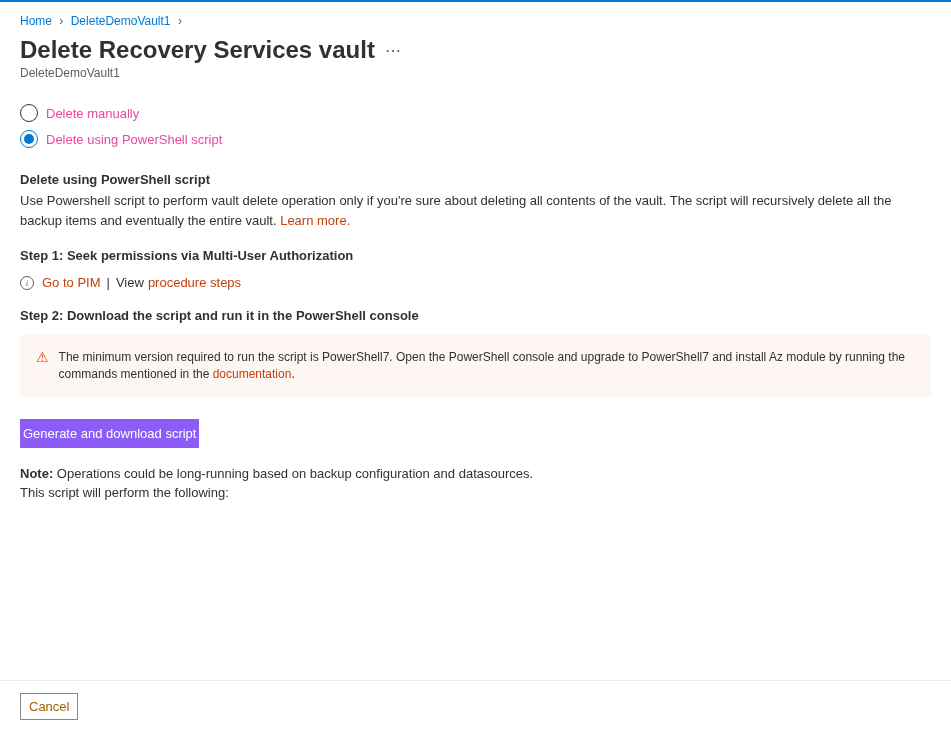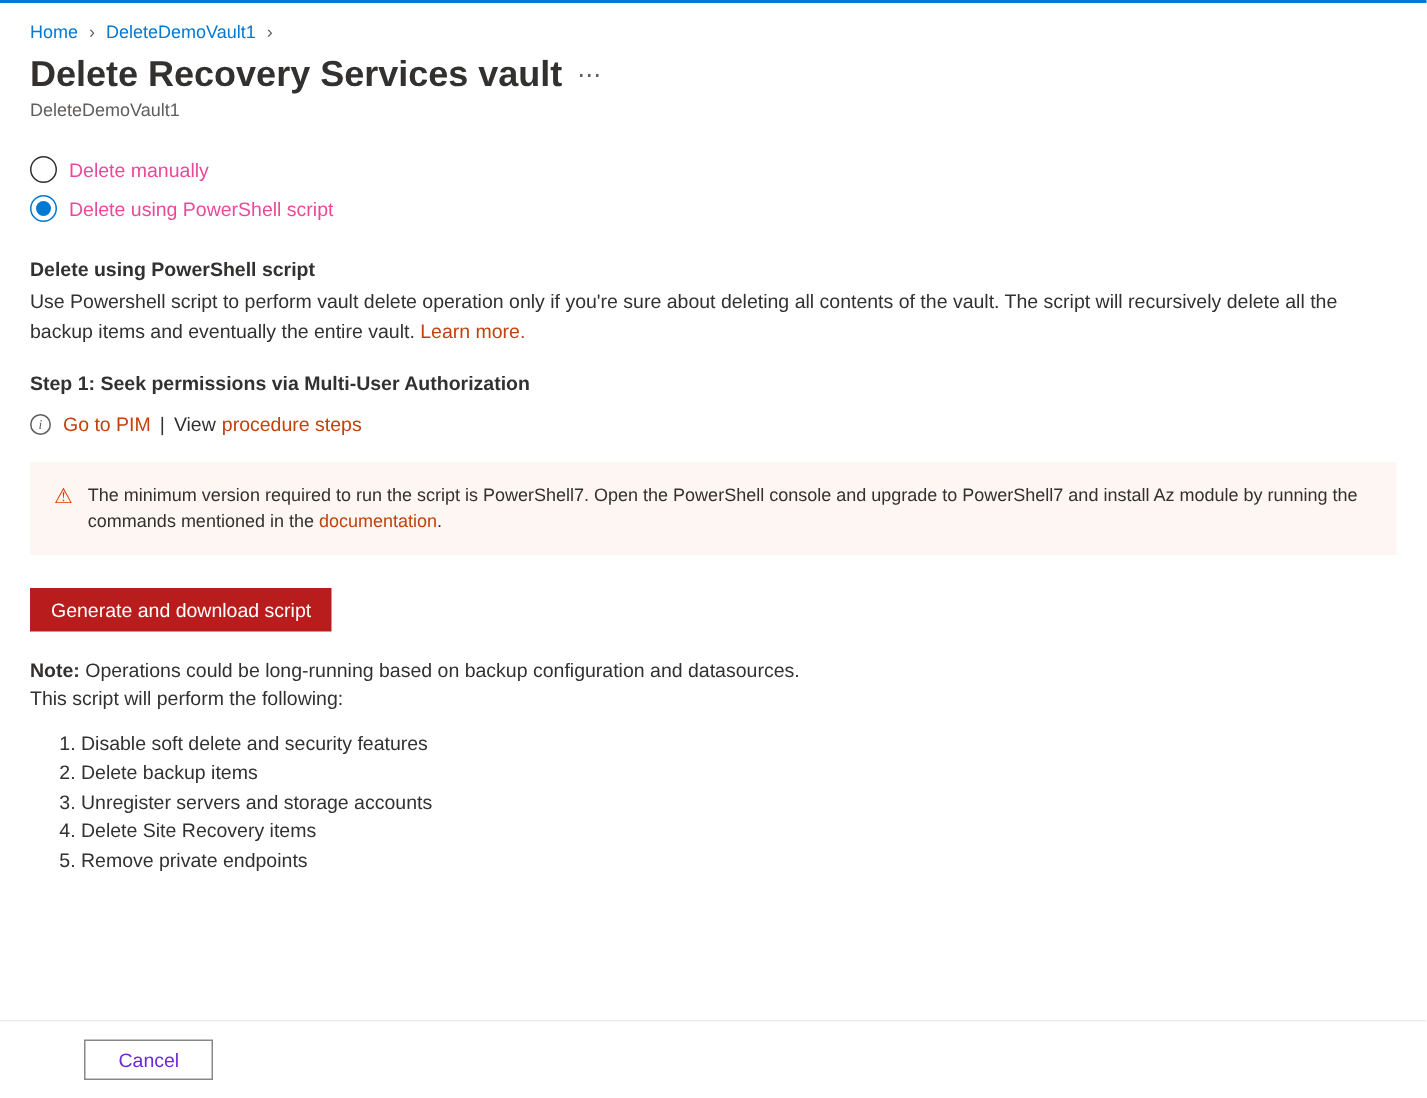--- a/index.html
+++ b/index.html
@@ -145,24 +145,24 @@
     .warning-icon {
       color: #d83b01;
       flex-shrink: 0;
       font-size: 14px;
     }
     .warning-text {
       color: #323130;
       line-height: 1.4;
     }
     .primary-button {
-      background: #b91c1c;
+      background: #8b5cf6;
       color: #ffffff;
       border: none;
-      padding: 7px 14px;
+      padding: 7px 3px;
       font-size: 13px;
       cursor: pointer;
       font-family: inherit;
       margin-bottom: 16px;
     }
     .note-text {
       font-size: 13px;
       line-height: 1.5;
       margin-bottom: 10px;
     }
@@ -175,26 +175,25 @@
       font-size: 13px;
       line-height: 1.5;
     }
     .footer {
       border-top: 1px solid #edebe9;
       padding: 12px 20px;
     }
     .cancel-button {
       background: #ffffff;
       border: 1px solid #8a8886;
-      padding: 5px 22px;
+      padding: 5px 8px;
       font-size: 13px;
       cursor: pointer;
       font-family: inherit;
-      color: #6d28d9;
-      margin-left: 36px;
+      color: #a16207;
     }
     .pipe {
       color: #323130;
       margin: 0 2px;
     }
   </style>
 </head>
 <body>
 
 <div class="main-content">
@@ -229,39 +228,33 @@
 
   <div class="step-heading">Step 1: Seek permissions via Multi-User Authorization</div>
   <div class="step-text">
     <span class="info-circle">i</span>
     <a class="link">Go to PIM</a>
     <span class="pipe">|</span>
     <span>View </span>
       <a class="link">procedure steps</a>
   </div>
 
+  <div class="step-heading">Step 2: Download the script and run it in the PowerShell console</div>
 
   <div class="warning-box">
     <span class="warning-icon">⚠</span>
     <span class="warning-text">
       <span>The minimum version required to run the script is PowerShell7. Open the PowerShell console and upgrade to PowerShell7 and install Az module by running the commands mentioned in the </span><a class="link">documentation</a><span>.</span>
     </span>
   </div>
 
   <button class="primary-button">Generate and download script</button>
 
   <div class="note-text">
     <span class="note-label">Note:</span><span> Operations could be long-running based on backup configuration and datasources.</span><br>
     <span>This script will perform the following:</span>
   </div>
 
-  <ol class="numbered-list">
-    <li>Disable soft delete and security features</li>
-    <li>Delete backup items</li>
-    <li>Unregister servers and storage accounts</li>
-    <li>Delete Site Recovery items</li>
-    <li>Remove private endpoints</li>
-  </ol>
 </div>
 
 <div class="footer">
   <button class="cancel-button">Cancel</button>
 </div>
 
 </body></html>

